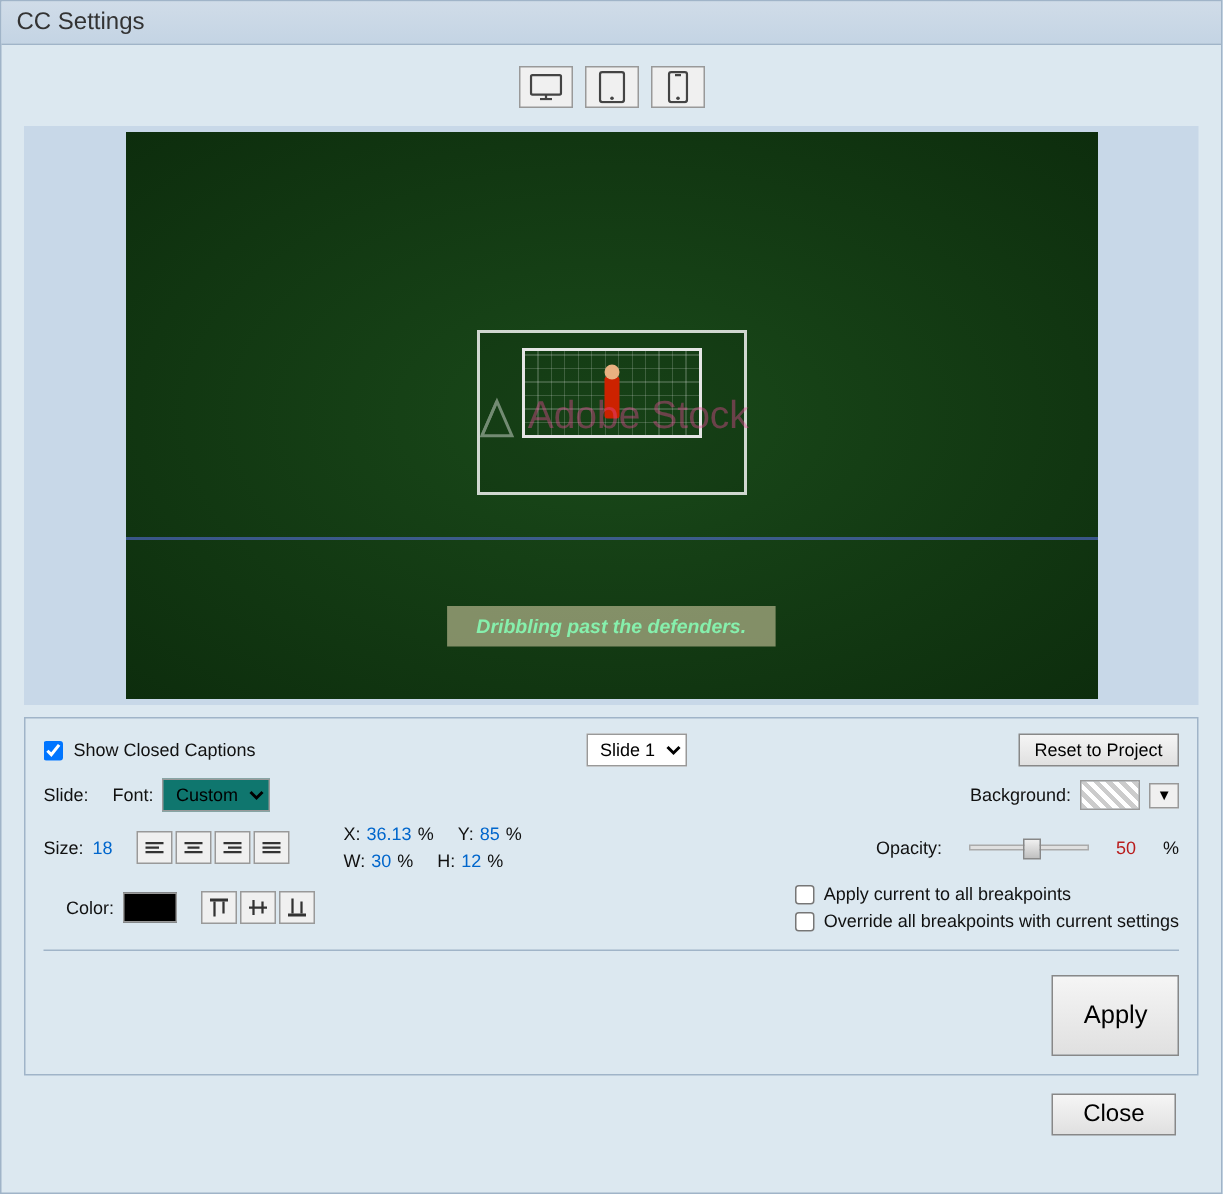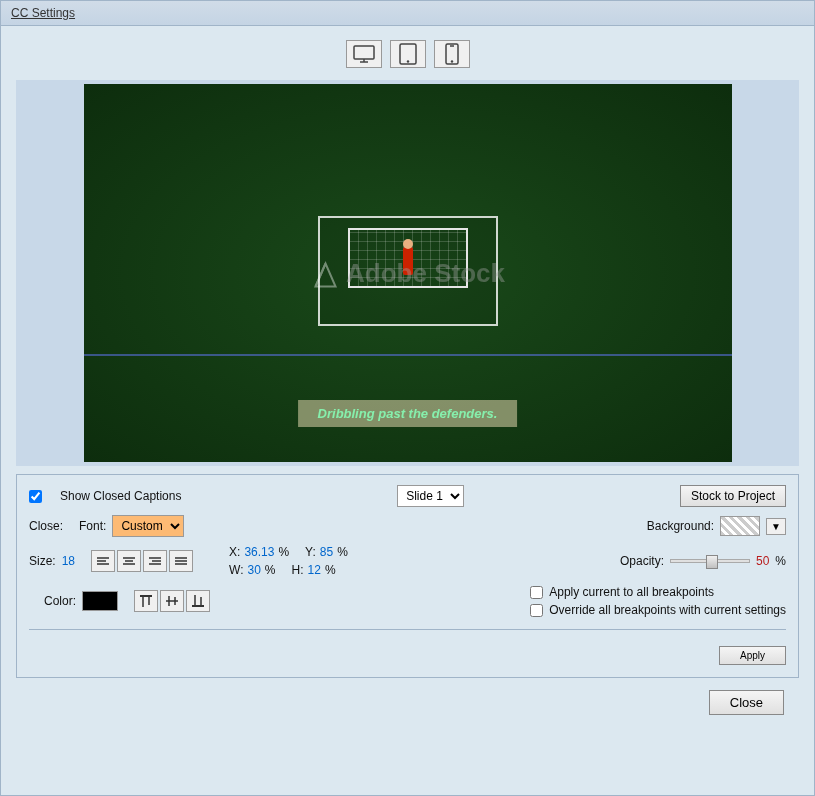--- a/index.html
+++ b/index.html
@@ -16,25 +16,24 @@
       width: 815px;
       height: 796px;
       background: #dce8f0;
       border: 1px solid #a0b4c8;
       display: flex;
       flex-direction: column;
     }
     .title-bar {
       background: linear-gradient(to bottom, #d0dce8, #c4d4e4);
       padding: 5px 10px;
-      font-size: 12px;
+      font-size: 16px;
       color: #333;
       border-bottom: 1px solid #a0b4c8;
       flex-shrink: 0;
-      text-decoration: underline;
     }
     .content-area {
       flex: 1;
       display: flex;
       flex-direction: column;
       padding: 10px 15px;
       gap: 8px;
       overflow: hidden;
     }
     .device-icons {
@@ -201,21 +200,21 @@
       gap: 8px;
     }
     .controls-row1 {
       display: flex;
       align-items: center;
       justify-content: space-between;
     }
     .show-cc-label {
       display: flex;
       align-items: center;
-      gap: 18px;
+      gap: 7px;
       font-size: 12px;
     }
     .slide-selector {
       display: flex;
       align-items: center;
       gap: 4px;
     }
     .slide-select {
       padding: 2px 4px;
       font-size: 12px;
@@ -249,21 +248,21 @@
     }
     .align-row {
       display: flex;
       align-items: center;
       gap: 6px;
     }
     .align-select {
       padding: 2px 4px;
       font-size: 12px;
       border: 1px solid #999;
-      background: #fdba74;
+      background: #0f766e;
     }
     .background-row {
       display: flex;
       align-items: center;
       gap: 6px;
       margin-left: auto;
     }
     .bg-swatch {
       width: 40px;
       height: 20px;
@@ -322,21 +321,21 @@
       font-size: 12px;
     }
     .coord-val {
       color: #0066cc;
       text-decoration: none;
       cursor: pointer;
     }
     .opacity-row {
       display: flex;
       align-items: center;
-      gap: 6px;
+      gap: 18px;
       margin-left: auto;
     }
     .opacity-slider {
       width: 80px;
       height: 4px;
       background: linear-gradient(to right, #e0e0e0, #e0e0e0);
       position: relative;
       border: 1px solid #aaa;
     }
     .opacity-thumb {
@@ -391,37 +390,37 @@
       border-top: 1px solid #a0b4c8;
       margin: 4px 0;
     }
     .button-row {
       display: flex;
       justify-content: flex-end;
       gap: 8px;
       padding: 4px 0 2px;
     }
     .action-btn {
-      padding: 3px 20px;
-      font-size: 10px;
+      padding: 16px 20px;
+      font-size: 17px;
       border: 1px solid #888;
       background: linear-gradient(to bottom, #f5f5f5, #e0e0e0);
       cursor: pointer;
       min-width: 65px;
     }
     input[type=checkbox] { cursor: pointer; }
     select { cursor: pointer; }
     .btn-row-bottom {
       display: flex;
       justify-content: flex-end;
       padding: 4px 15px 8px;
     }
     .close-btn {
       padding: 4px 20px;
-      font-size: 13px;
+      font-size: 16px;
       border: 1px solid #888;
       background: linear-gradient(to bottom, #f5f5f5, #e0e0e0);
       cursor: pointer;
       min-width: 65px;
     }
     label { cursor: default; }
   </style>
 </head>
 <body>
 
@@ -484,21 +483,21 @@
 
           <div class="field-line-horizontal"></div>
         </div>
 
         <div class="watermark">
           <div class="watermark-logo">
             <svg width="30" height="30" viewBox="0 0 30 30" style="opacity:0.4">
               <polygon points="5,28 15,5 25,28" fill="none" stroke="white" stroke-width="2"></polygon>
               <line x1="15" y1="5" x2="5" y2="28" stroke="white" stroke-width="2"></line>
             </svg>
-            <span style="opacity:0.4;color:#a3a3a3;font-size:26px;font-weight:bold;font-family:Arial;">Adobe Stock</span>
+            <span style="opacity:0.4;color:#ec4899;font-size:26px;font-weight:normal;font-family:Arial;">Adobe Stock</span>
           </div>
         </div>
 
         <div class="caption-bar">
           <span class="caption-text">Dribbling past the defenders.</span>
         </div>
       </div>
     </div>
 
     <div class="controls-panel">
@@ -506,26 +505,26 @@
       <div class="controls-row1">
         <label class="show-cc-label">
           <input type="checkbox" checked="" style="">
           <span>Show Closed Captions</span>
         </label>
         <div class="slide-selector">
           <select class="slide-select">
             <option>Slide 1</option>
           </select>
         </div>
-        <button class="reset-btn">Stock to Project</button>
+        <button class="reset-btn">Reset to Project</button>
       </div>
 
       <div class="controls-row2">
         <div class="font-row">
-          <label>Close:</label>
+          <label>Slide:</label>
         </div>
         <div class="align-row">
           <label>Font:</label>
           <select class="align-select">
             <option>Custom</option>
             <option>Left</option>
             <option>Center</option>
             <option>Right</option>
           </select>
         </div>

